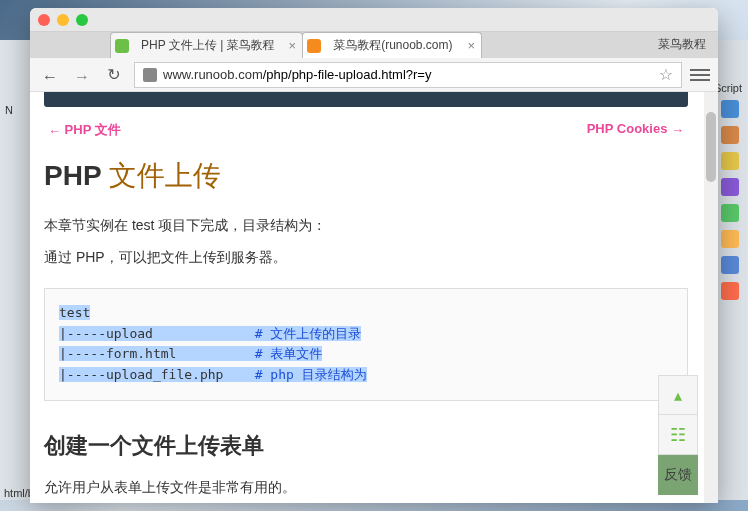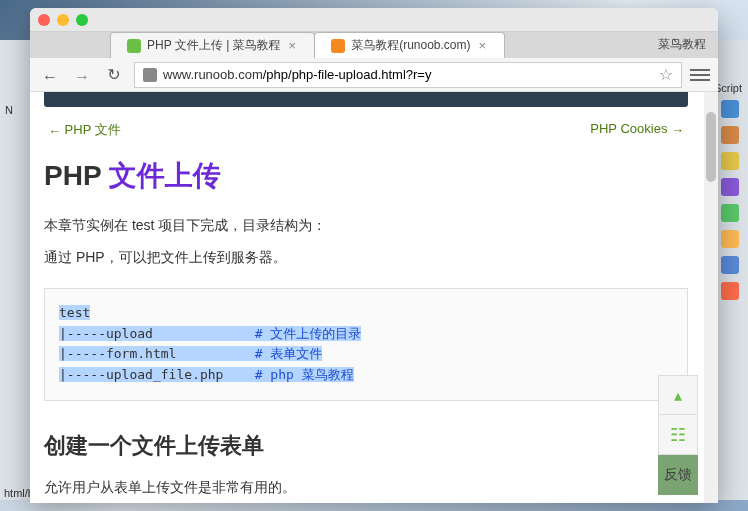--- a/index.html
+++ b/index.html
@@ -49,21 +49,21 @@
   .traffic { display:flex; gap:7px; }
   .light { width:12px; height:12px; border-radius:50%; }
   .light.red{background:#ff5f57;} .light.yellow{background:#febc2e;} .light.green{background:#28c840;}
   .tabstrip {
     height:26px; background:#d8d8d8; display:flex; align-items:flex-end;
     padding-left:80px; position:relative;
   }
   .tab {
     height:26px; border:1px solid #b8b8b8; border-bottom:none;
     border-radius:4px 4px 0 0; display:flex; align-items:center;
-    padding:0 16px; gap:6px; font-size:12px; color:#444;
+    padding:0 4px; gap:12px; font-size:12px; color:#444;
     min-width:180px; margin-right:-1px; position:relative;
   }
   .tab.active { background:#f5f5f5; z-index:2; }
   .tab.inactive { background:#ffffff;justify-content:space-between; }
   .tab .fav { width:14px; height:14px; border-radius:3px; flex-shrink:0;}
   .fav.green{background:#6cbf47;} .fav.orange{background:#f58a1f;}
   .tab .ttext { white-space:nowrap; overflow:hidden; flex:1;}
   .tab .tclose { color:#888; font-size:13px; cursor:pointer; padding:0 2px;}
   .menu-label {
     position:absolute; right:12px; top:4px; font-size:12px; color:#444;margin-left:16px;
@@ -97,25 +97,25 @@
   .page {
     position:absolute; left:14px; right:30px; top:-30px;
   }
   .dark-header {
     height:45px; background:#2c3e4f; border-radius:0 0 3px 3px;
   }
   .breadcrumbs {
     display:flex; justify-content:space-between; padding:14px 4px 10px;
     font-size:13px; color:#888;
   }
-  .breadcrumbs a{color:#4d7c0f; text-decoration:none;}
+  .breadcrumbs a{color:#ec4899; text-decoration:none;font-weight:bold;}
   h1.ptitle {
     font-size:28px; font-weight:bold; padding:8px 0 14px; color:#333;
   }
-  h1.ptitle .accent{ color:#6d28d9; font-weight:bold;}
+  h1.ptitle .accent{ color:#a16207; font-weight:normal;}
   p.body { font-size:14px; color:#333; padding:5px 0; line-height:1.6;}
   .codebox {
     margin:14px 0; border:1px solid #ddd; background:#fafafa;
     padding:14px; font-family:Consolas, monospace; font-size:13px;
     line-height:1.6; white-space:pre; color:#333;
   }
   .codebox .hl{ background:#b4d5ff; }
   .codebox .cmt{ color:#1d4ed8; }
   h2.sub { font-size:22px; font-weight:bold; padding:16px 0 10px; color:#333;}
 
@@ -201,21 +201,21 @@
       <div class="breadcrumbs">
         <a>← PHP 文件</a>
         <a>PHP Cookies →</a>
       </div>
       <h1 class="ptitle"><span>PHP </span><span class="accent">文件上传</span></h1>
       <p class="body">本章节实例在 test 项目下完成，目录结构为：</p>
       <p class="body">通过 PHP，可以把文件上传到服务器。</p>
       <div class="codebox"><span class="hl">test</span>
 <span class="hl">|-----upload             </span><span class="hl cmt"># 文件上传的目录</span>
 <span class="hl">|-----form.html          </span><span class="hl cmt"># 表单文件</span>
-<span class="hl">|-----upload_file.php    </span><span class="hl cmt"># php 菜鸟教程</span></div>
+<span class="hl">|-----upload_file.php    </span><span class="hl cmt"># php 目录结构为</span></div>
       <h2 class="sub">创建一个文件上传表单</h2>
       <p class="body">允许用户从表单上传文件是非常有用的。</p>
 
     </div>
 
     <div class="float-btns">
       <div class="fbtn up">▴</div>
       <div class="fbtn qr">☷</div>
       <div class="fbtn fb">
           <span>反馈</span>

